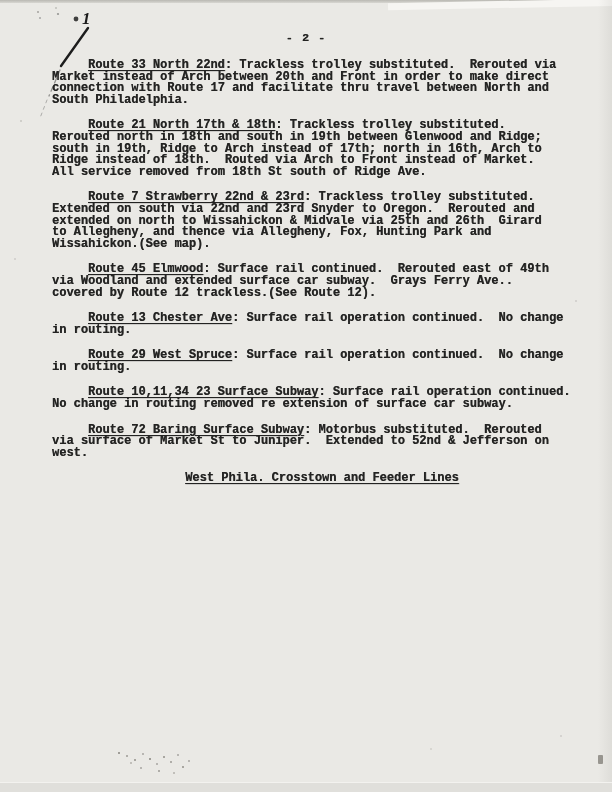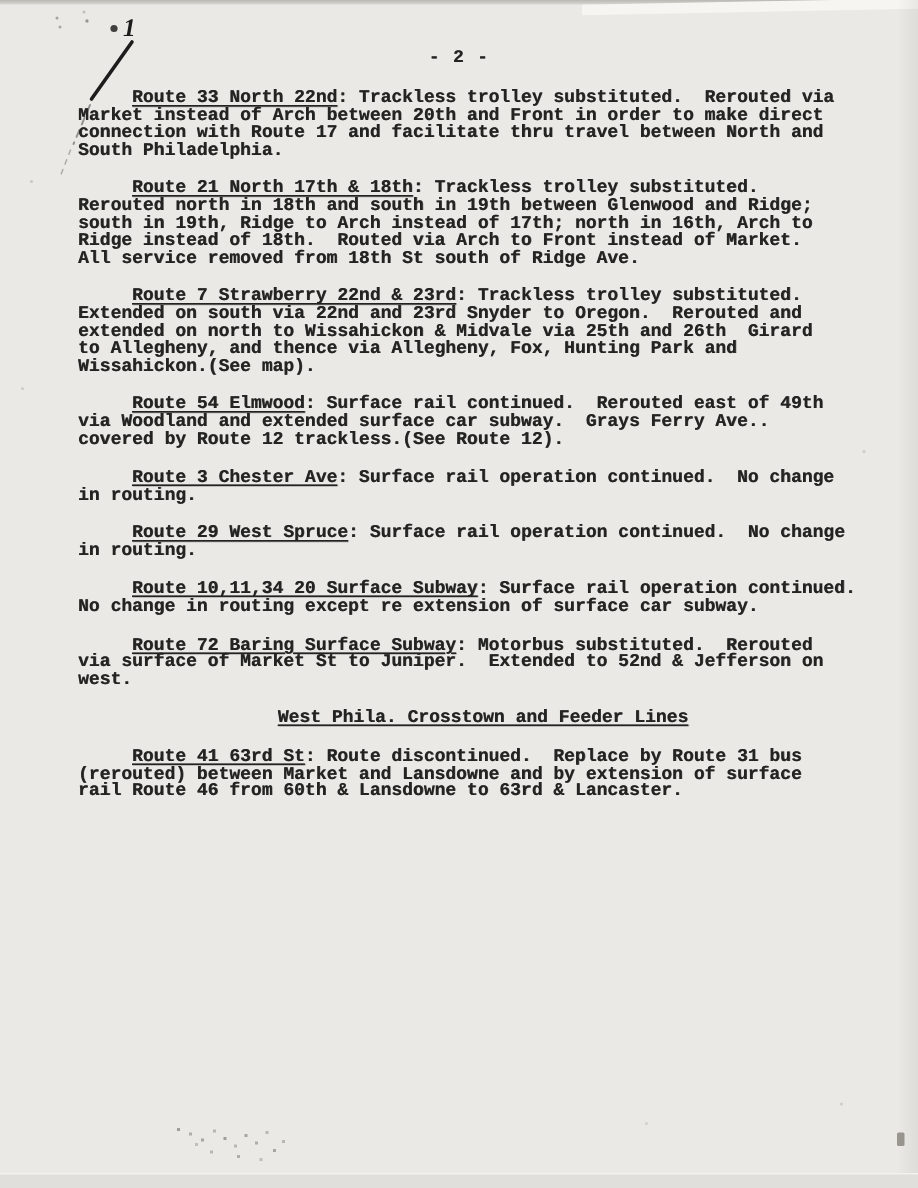--- a/index.html
+++ b/index.html
@@ -124,46 +124,43 @@
 south in 19th, Ridge to Arch instead of 17th; north in 16th, Arch to
 Ridge instead of 18th.  Routed via Arch to Front instead of Market.
 All service removed from 18th St south of Ridge Ave.</span></p>
 
     <p class="para"><span class="rh">Route 7 Strawberry 22nd &amp; 23rd</span><span class="rt">: Trackless trolley substituted.
 Extended on south via 22nd and 23rd Snyder to Oregon.  Rerouted and
 extended on north to Wissahickon &amp; Midvale via 25th and 26th  Girard
 to Allegheny, and thence via Allegheny, Fox, Hunting Park and
 Wissahickon.(See map).</span></p>
 
-    <p class="para"><span class="rh">Route 54 Elmwood</span><span class="rt">: Surface rail continued.  Rerouted east of 49th
+    <p class="para"><span class="rh">Route 45 Elmwood</span><span class="rt">: Surface rail continued.  Rerouted east of 49th
 via Woodland and extended surface car subway.  Grays Ferry Ave..
 covered by Route 12 trackless.(See Route 12).</span></p>
 
 
-    <p class="para"><span class="rh">Route 3 Chester Ave</span><span class="rt">: Surface rail operation continued.  No change
+    <p class="para"><span class="rh">Route 13 Chester Ave</span><span class="rt">: Surface rail operation continued.  No change
 in routing.</span></p>
 
     <p class="para"><span class="rh">Route 29 West Spruce</span><span class="rt">: Surface rail operation continued.  No change
 in routing.</span></p>
 
 
-    <p class="para"><span class="rh">Route 10,11,34 20 Surface Subway</span><span class="rt">: Surface rail operation continued.
-No change in routing except re extension of surface car subway.</span></p>
+    <p class="para"><span class="rh">Route 10,11,34 23 Surface Subway</span><span class="rt">: Surface rail operation continued.
+No change in routing removed re extension of surface car subway.</span></p>
 
     <p class="para"><span class="rh">Route 72 Baring Surface Subway</span><span class="rt">: Motorbus substituted.  Rerouted
 via surface of Market St to Juniper.  Extended to 52nd &amp; Jefferson on
 west.</span></p>
 
 
     <p class="section">West Phila. Crosstown and Feeder Lines</p>
 
 
-    <p class="para"><span class="rh">Route 41 63rd St</span><span class="rt">: Route discontinued.  Replace by Route 31 bus
-(rerouted) between Market and Lansdowne and by extension of surface
-rail Route 46 from 60th &amp; Lansdowne to 63rd &amp; Lancaster.</span></p>
 
   </div>
 
   <div class="smudge"></div>
   <div class="dot" style="left:37px;top:11px;"></div>
   <div class="dot" style="left:55px;top:7px;opacity:.6"></div>
   <div class="dot" style="left:20px;top:120px;opacity:.5"></div>
   <div class="dot" style="left:14px;top:258px;opacity:.4"></div>
   <div class="dot" style="left:540px;top:60px;opacity:.4"></div>
   <div class="dot" style="left:575px;top:300px;opacity:.4"></div>

